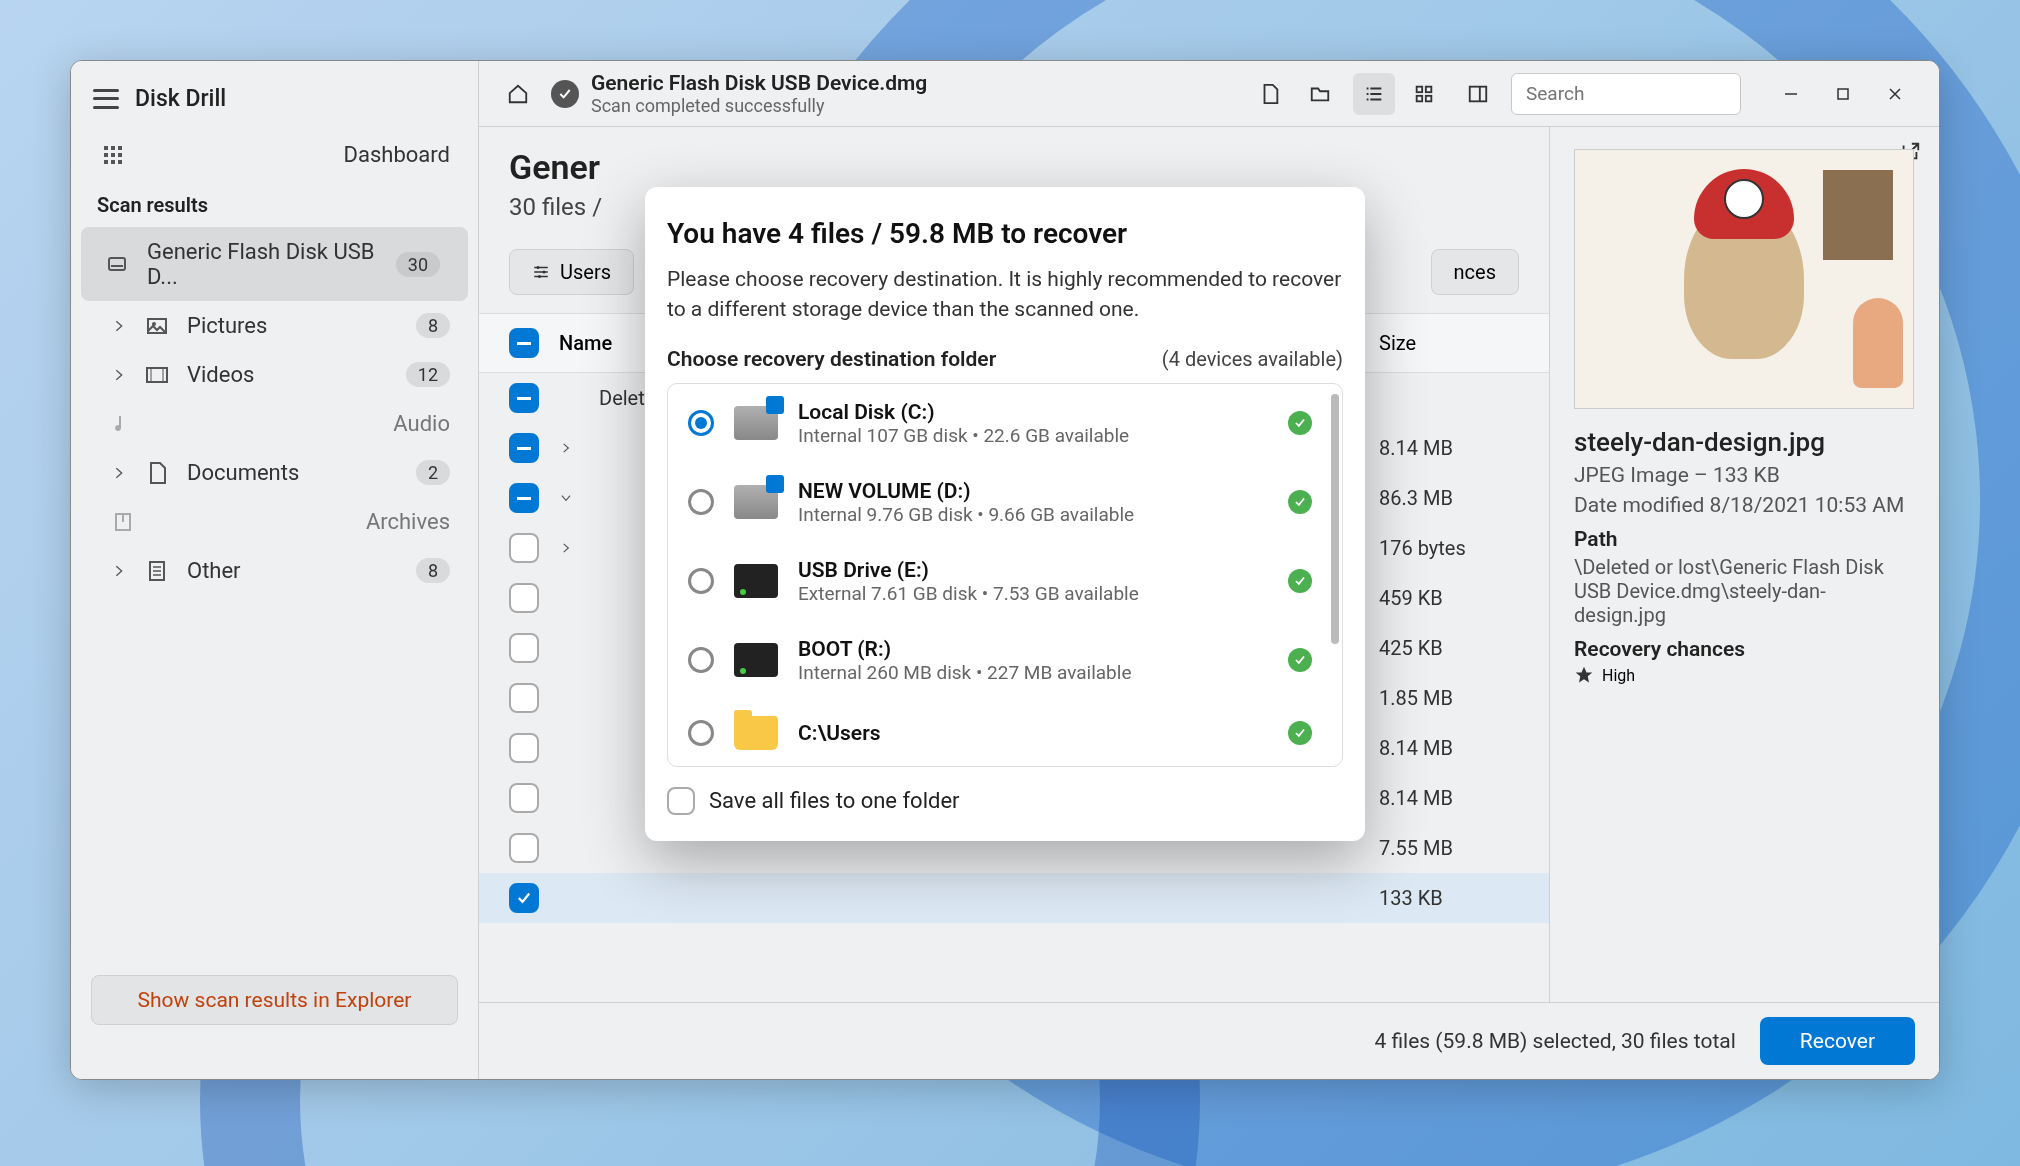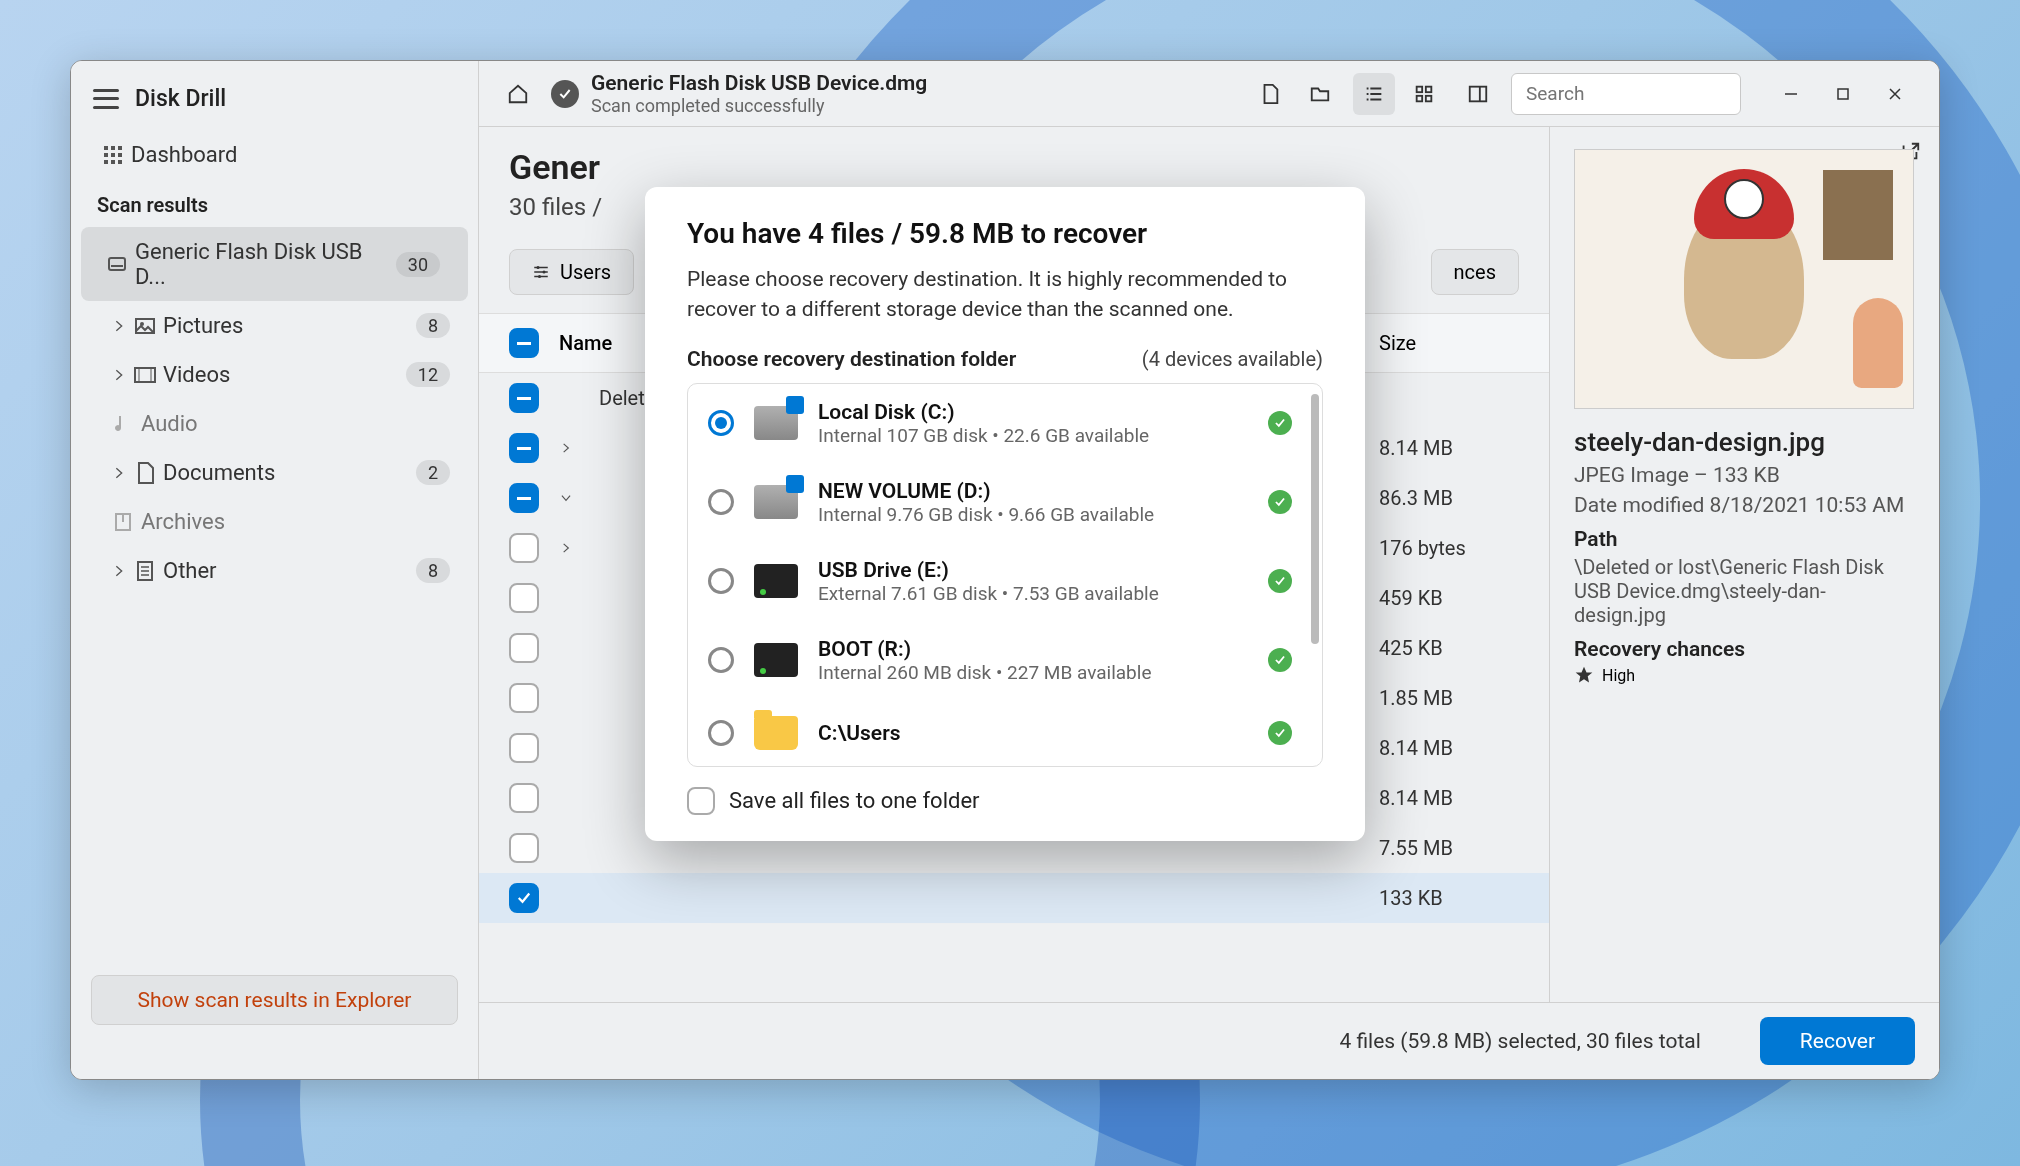--- a/index.html
+++ b/index.html
@@ -7,21 +7,21 @@
   .wallpaper-swirl { position: absolute; width: 1400px; height: 1400px; border-radius: 50%; border: 120px solid rgba(30,100,200,0.4); top: -200px; left: 700px; transform: rotate(15deg); }
   .wallpaper-swirl2 { position: absolute; width: 1000px; height: 1000px; border-radius: 50%; border: 100px solid rgba(20,80,180,0.35); top: 600px; left: 200px; }
   .app-window { position: absolute; top: 60px; left: 70px; width: 1870px; height: 1020px; background: #eef0f2; border: 1px solid #888; border-radius: 12px; overflow: hidden; display: flex; flex-direction: column; box-shadow: 0 8px 40px rgba(0,0,0,0.2); }
   .main-area { flex: 1; display: flex; overflow: hidden; }
   
   .sidebar { width: 408px; background: #eef0f2; border-right: 1px solid #d0d0d0; padding: 14px 0; }
   .sidebar-header { display: flex; align-items: center; padding: 10px 22px 18px; gap: 16px; }
   .hamburger { width: 26px; height: 20px; display: flex; flex-direction: column; justify-content: space-between; cursor: pointer; }
   .hamburger span { height: 3px; background: #444; border-radius: 2px; }
   .app-title { font-size: 23px; font-weight: 500; color: #222; }
-  .sidebar-item { display: flex; align-items: center; padding: 12px 28px 12px 40px; gap: 6px; font-size: 22px; color: #333; cursor: pointer; position: relative; }
+  .sidebar-item { display: flex; align-items: center; padding: 12px 28px 12px 40px; gap: 18px; font-size: 22px; color: #333; cursor: pointer; position: relative; justify-content: space-between; }
   .sidebar-item.dashboard { padding-left: 30px; }
   .sidebar-section { font-size: 20px; font-weight: 600; color: #222; padding: 14px 26px 10px; }
   .sidebar-item.active { background: #d8dadc; border-radius: 8px; margin: 0 10px; padding-left: 24px; }
   .sidebar-count { margin-left: auto; background: #d8dadc; color: #333; border-radius: 14px; padding: 2px 12px; font-size: 18px; }
   .sidebar-item.active .sidebar-count { background: #c8cacc; }
   .sidebar-icon { width: 24px; height: 24px; fill: #555; flex-shrink: 0; }
   .chevron-sm { width: 16px; height: 16px; fill: #555; }
   .sidebar-item.child { padding-left: 40px; color: #777; }
   .sidebar-item.child .sidebar-icon { fill: #aaa; }
   .show-explorer { margin: 380px 20px 0; padding: 12px 20px; background: #e2e4e6; border: 1px solid #d0d0d0; border-radius: 8px; text-align: center; font-size: 21px; color: #c2410c; cursor: pointer; }
@@ -75,24 +75,24 @@
   .preview-thumb .figure { position: absolute; bottom: 20px; right: 10px; width: 50px; height: 90px; background: #e8a880; border-radius: 30px 30px 10px 10px; }
   .preview-title { font-size: 26px; font-weight: 500; margin-top: 18px; color: #222; }
   .preview-meta { font-size: 21px; color: #555; margin-top: 6px; }
   .preview-section { margin-top: 10px; }
   .preview-label { font-size: 21px; font-weight: 600; color: #222; }
   .preview-value { font-size: 20px; color: #555; margin-top: 4px; }
   .preview-star { display: flex; align-items: center; gap: 8px; margin-top: 4px; }
   
   .footer-bar { display: flex; align-items: center; justify-content: flex-end; padding: 14px 24px; border-top: 1px solid #d0d0d0; gap: 24px; background: #eef0f2; }
   .footer-text { font-size: 21px; color: #333; }
-  .recover-btn { background: #0078d4; color: #fff; border: none; padding: 12px 40px; font-size: 21px; border-radius: 8px; cursor: pointer; margin-left: 35px; }
+  .recover-btn { background: #0078d4; color: #fff; border: none; padding: 12px 40px; font-size: 21px; border-radius: 8px; cursor: pointer; }
   
   .modal-overlay { position: absolute; inset: 0; display: flex; align-items: flex-start; justify-content: center; pointer-events: none; }
-  .modal { margin-top: 126px; width: 720px; background: #fff; border-radius: 12px; box-shadow: 0 20px 60px rgba(0,0,0,0.3); padding: 30px 42px 26px; pointer-events: auto; }
+  .modal { margin-top: 126px; width: 720px; background: #fff; border-radius: 12px; box-shadow: 0 20px 60px rgba(0,0,0,0.3); padding: 30px 22px 26px; pointer-events: auto; }
   .modal-title { font-size: 28px; font-weight: 600; color: #111; }
   .modal-desc { font-size: 21px; color: #333; margin-top: 14px; line-height: 1.45; }
   .modal-subhead { display: flex; justify-content: space-between; align-items: baseline; margin-top: 22px; }
   .modal-subtitle { font-size: 21px; font-weight: 600; color: #222; }
   .modal-devcount { font-size: 20px; color: #444; }
   .dest-list { margin-top: 12px; border: 1px solid #ddd; border-radius: 10px; max-height: 420px; overflow-y: auto; position: relative; }
   .dest-row { display: flex; align-items: center; padding: 16px 20px; gap: 20px; }
   .radio { width: 26px; height: 26px; border: 3px solid #888; border-radius: 50%; flex-shrink: 0; display: flex; align-items: center; justify-content: center; }
   .radio.selected { border-color: #0078d4; }
   .radio.selected::after { content: ""; width: 12px; height: 12px; background: #0078d4; border-radius: 50%; }

